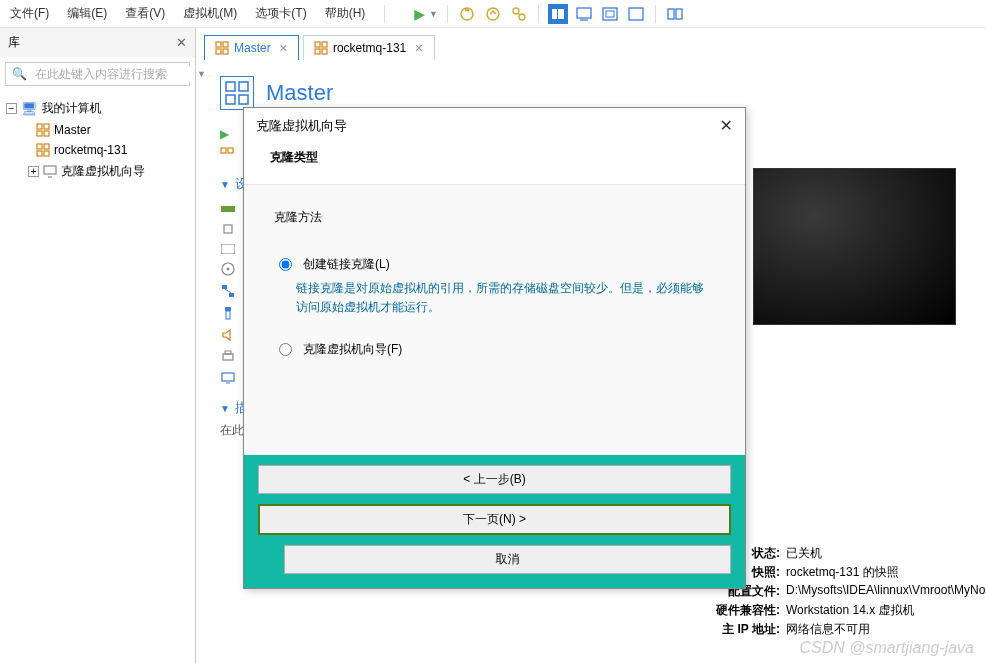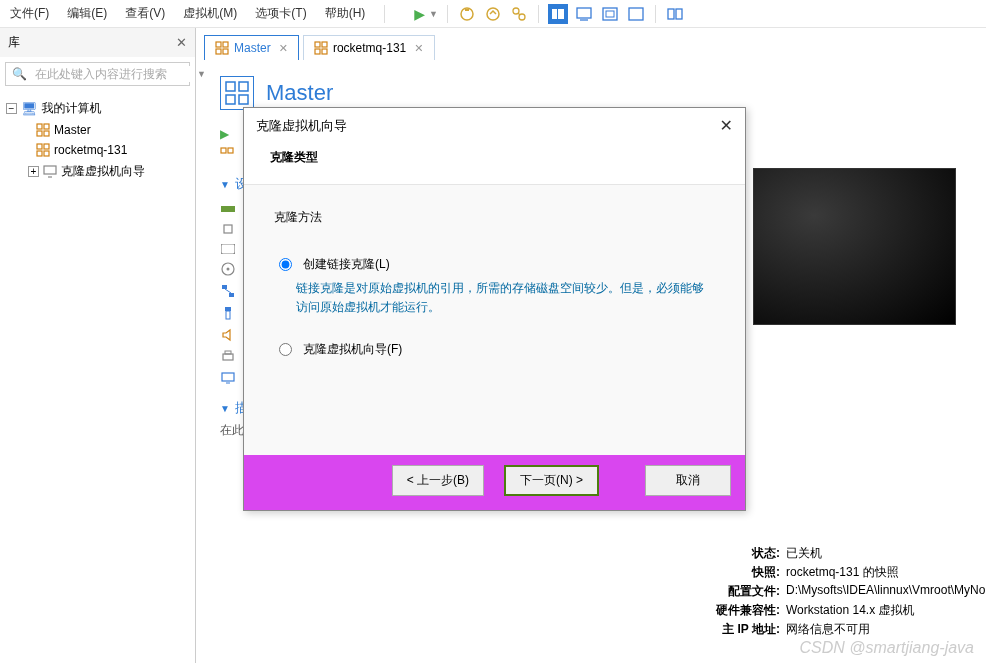--- a/index.html
+++ b/index.html
@@ -79,21 +79,21 @@
     .dialog-subhead { padding: 6px 26px 14px 26px; border-bottom: 1px solid #e5e5e5; }
     .dialog-subtitle { font-weight: bold; margin-bottom: 4px; }
     .dialog-subdesc { color: #333; padding-left: 12px; }
     
     .dialog-body { padding: 24px 30px 20px 30px; background: #f9f9f9; min-height: 270px; }
     .method-label { margin-bottom: 30px; }
     .radio-opt { display: flex; align-items: flex-start; gap: 8px; margin-bottom: 6px; }
     .radio-opt input { margin-top: 2px; }
     .radio-desc { padding-left: 22px; color: #0369a1; line-height: 1.6; margin-bottom: 24px; }
     
-    .dialog-footer { display: flex; justify-content: flex-end; gap: 20px; padding: 10px 14px 14px 14px; background: #d946ef; }
+    .dialog-footer { display: flex; justify-content: flex-end; gap: 10px; padding: 10px 14px 14px 14px; background: #14b8a6; flex-direction: column; }
     .btn { padding: 5px 14px; border: 1px solid #adadad; background: #efefef; cursor: pointer; font-size: 12px; min-width: 86px; }
     .btn-primary { border: 2px solid #4d7c0f; }
     
     .watermark { position: absolute; right: 12px; bottom: 6px; color: #ccc; font-size: 16px; font-style: italic; }
   </style>
 </head>
 <body>
 
 <div class="menubar">
   <span class="menubar-item">文件(F)</span>

